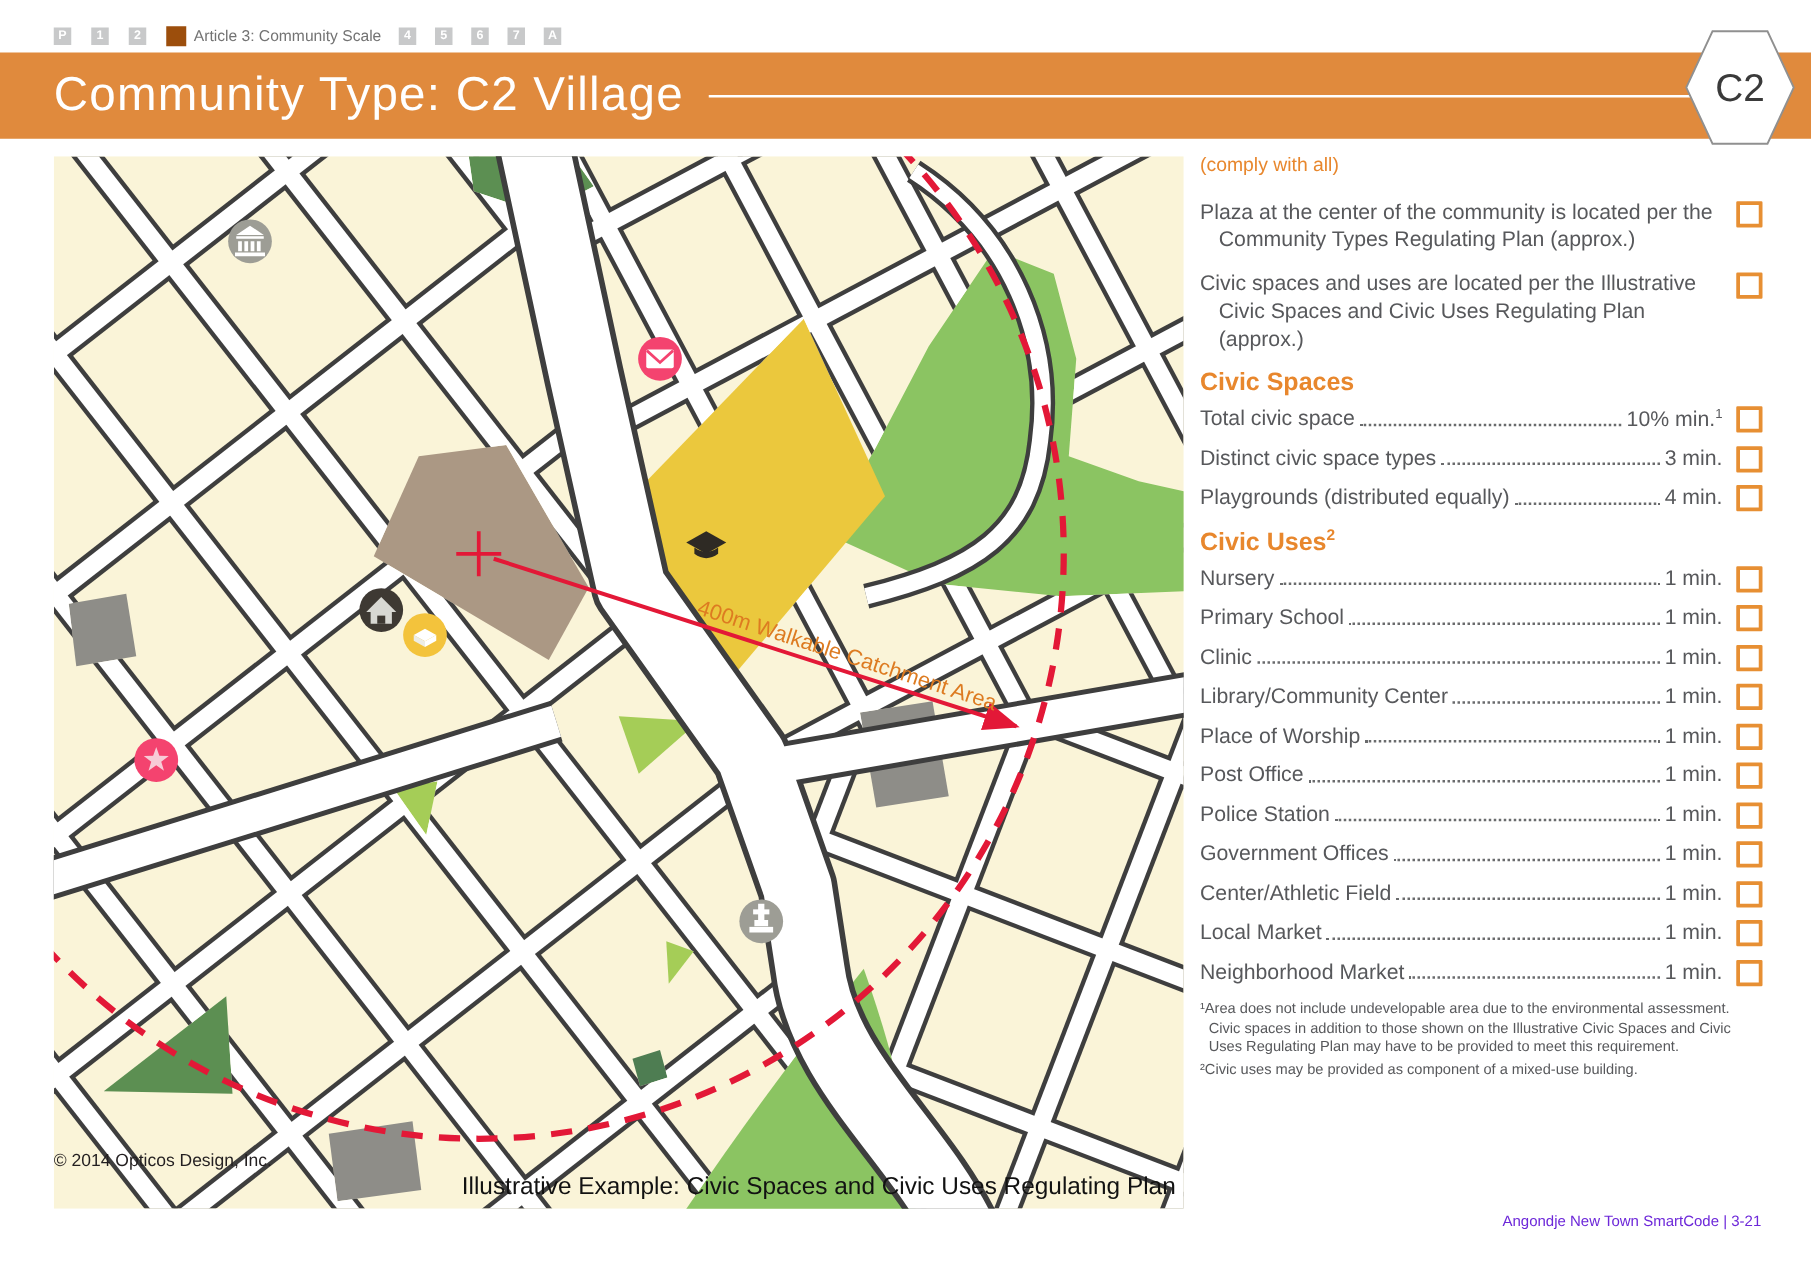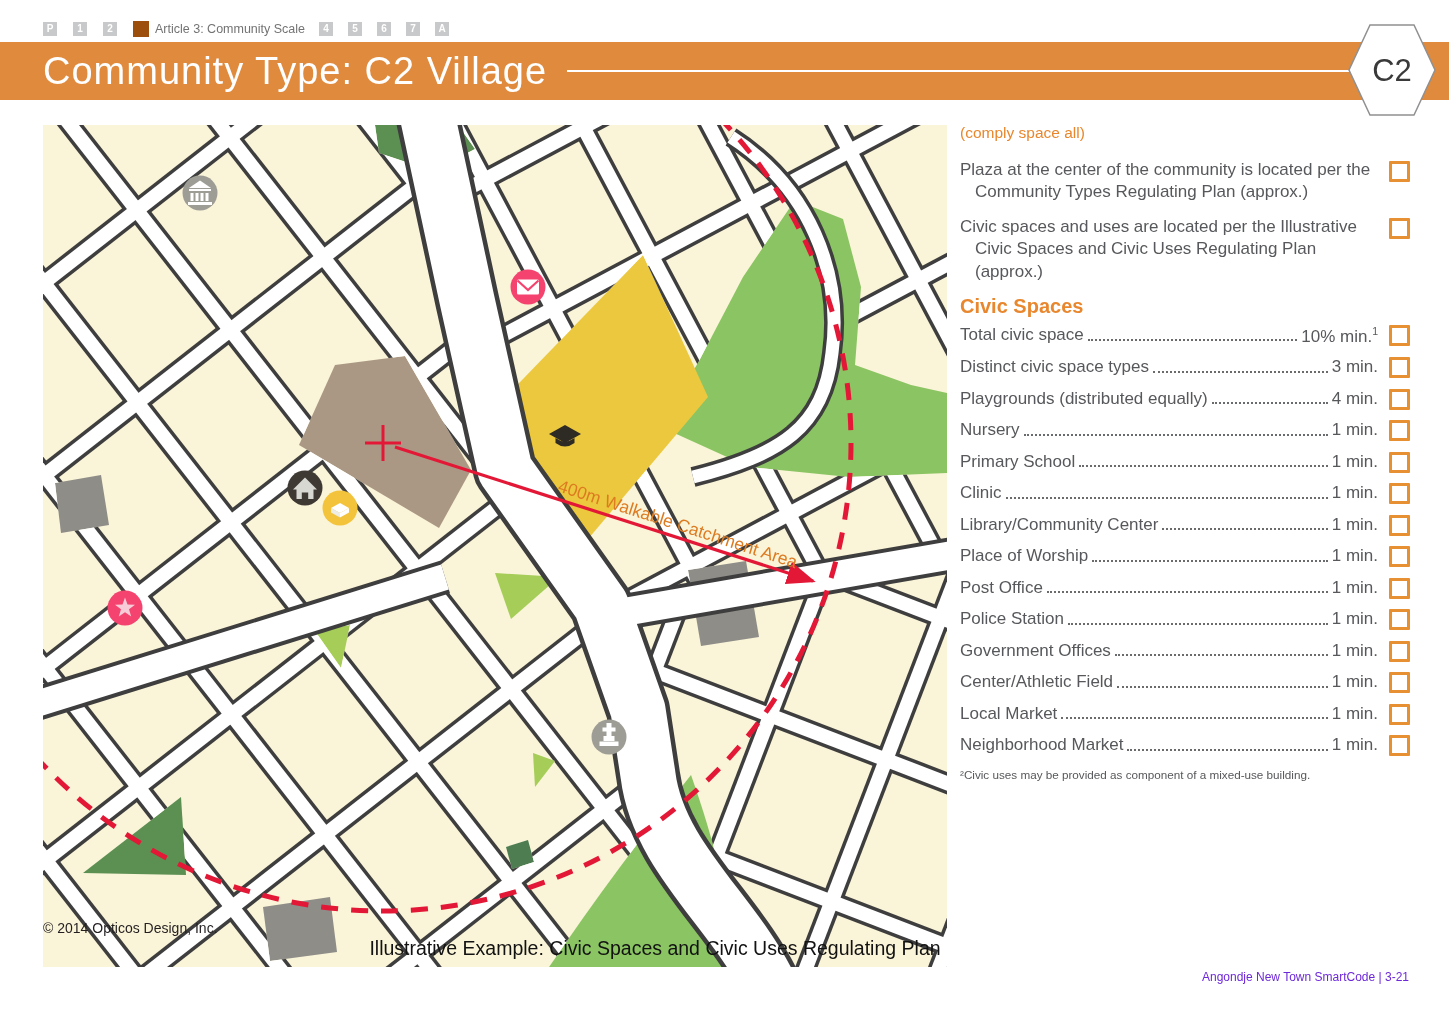--- a/index.html
+++ b/index.html
@@ -8,21 +8,21 @@
 
   
   .nav{position:absolute;left:43px;top:20px;display:flex;align-items:center;height:17px;}
   .nav-box{width:14px;height:14px;background:#C8C9CA;color:#fff;font-size:10px;font-weight:bold;
            display:flex;align-items:center;justify-content:center;margin-right:16px;}
   .nav-marker{width:16px;height:16px;background:#9C4E0C;margin-right:6px;}
   .nav-label{font-size:12.5px;color:#737373;margin-right:14px;white-space:nowrap;}
   #nav-right .nav-box{margin-right:15px;}
 
   
-  .header-bar{position:absolute;left:0;top:42px;width:1449px;height:58px;background:#E08A3D;
+  .header-bar{position:absolute;left:0;top:42px;width:1449px;height:69px;background:#E08A3D;
               display:flex;align-items:center;}
   .header-bar h1{margin:0 0 0 43px;font-size:38px;font-weight:400;color:#ffffff;letter-spacing:1px;white-space:nowrap;}
   .header-rule{flex:1;height:2px;background:#ffffff;margin:0 97px 0 20px;}
   .badge{position:absolute;left:1348px;top:23px;z-index:5;}
 
   
   .map{position:absolute;left:43px;top:125px;width:904px;height:842px;}
 
   
   .panel{position:absolute;left:960px;top:123px;width:450px;color:#57585B;}
@@ -557,21 +557,21 @@
           <polygon points="506,309 522,300 538,309 522,318" fill="#2E2A24"></polygon>
           <path d="M512.5,313 L512.5,318 Q522,325 531.5,318 L531.5,313 Q522,320 512.5,313 Z" fill="#2E2A24"></path>
         </g>
       </g>
 
       <text x="612" y="830" text-anchor="middle" font-size="19.5" fill="#121212">Illustrative Example: Civic Spaces and Civic Uses Regulating Plan</text>
     </svg>
   </div>
 
   <div class="panel">
-    <div class="panel-sub">(comply space all)</div>
+    <div class="panel-sub">(comply with all)</div>
     <div id="intro-items">
         <div class="intro-row">
           <div class="intro-text">Plaza at the center of the community is located per the Community Types Regulating Plan (approx.)</div>
           <div class="checkbox"></div>
         </div>
         <div class="intro-row">
           <div class="intro-text">Civic spaces and uses are located per the Illustrative Civic Spaces and Civic Uses Regulating Plan (approx.)</div>
           <div class="checkbox"></div>
         </div>
       </div>
@@ -588,20 +588,21 @@
           <span class="leader"></span>
           <span class="value">3 min.</span>
           <div class="checkbox"></div>
         </div>
         <div class="check-row">
           <span class="label">Playgrounds (distributed equally)</span>
           <span class="leader"></span>
           <span class="value">4 min.</span>
           <div class="checkbox"></div>
         </div>
+        <div class="section-heading">Civic Uses<sup>2</sup></div>
         <div class="check-row">
           <span class="label">Nursery</span>
           <span class="leader"></span>
           <span class="value">1 min.</span>
           <div class="checkbox"></div>
         </div>
         <div class="check-row">
           <span class="label">Primary School</span>
           <span class="leader"></span>
           <span class="value">1 min.</span>
@@ -656,20 +657,21 @@
           <div class="checkbox"></div>
         </div>
         <div class="check-row">
           <span class="label">Neighborhood Market</span>
           <span class="leader"></span>
           <span class="value">1 min.</span>
           <div class="checkbox"></div>
         </div>
       </div>
     <div id="footnotes">
+        <div class="footnote">¹Area does not include undevelopable area due to the environmental assessment.  Civic spaces in addition to those shown on the Illustrative Civic Spaces and Civic Uses Regulating Plan may have to be provided to meet this requirement.</div>
         <div class="footnote">²Civic uses may be provided as component of a mixed-use building.</div>
       </div>
   </div>
 
   <div class="footer-left">© 2014 Opticos Design, Inc.</div>
   <div class="footer-right">Angondje New Town SmartCode  |  3-21</div>
 
 </div>
 
 </body></html>

